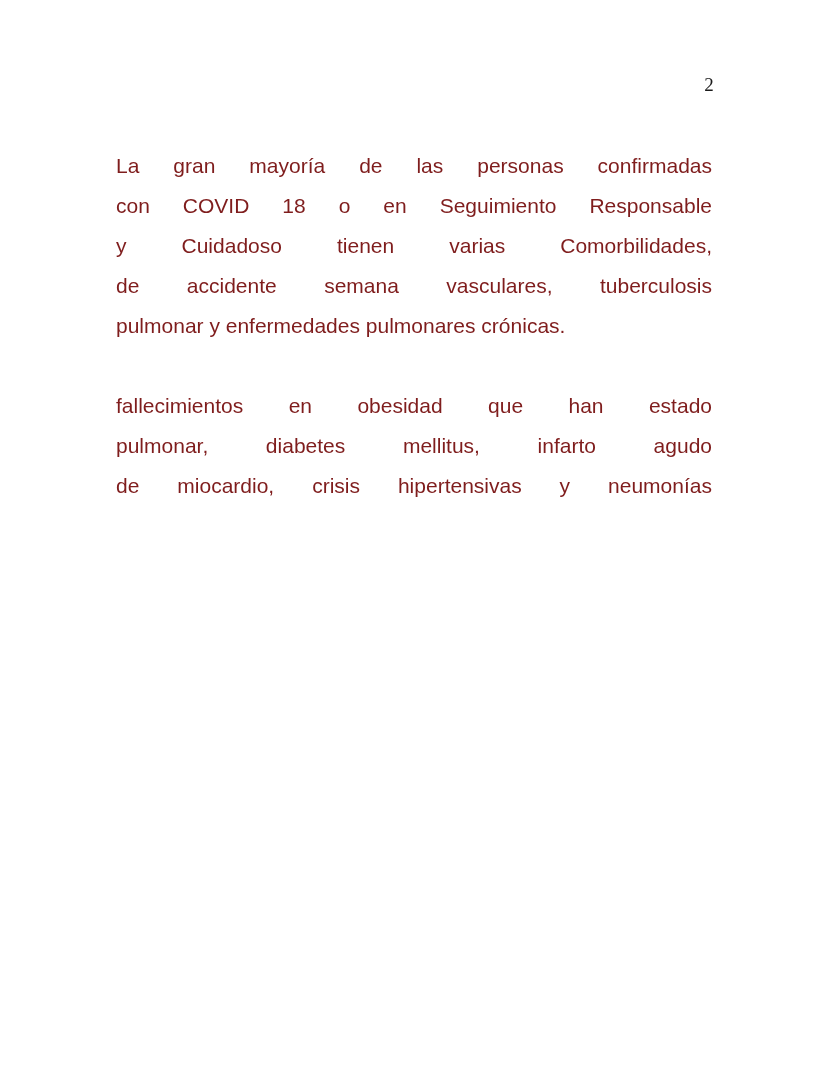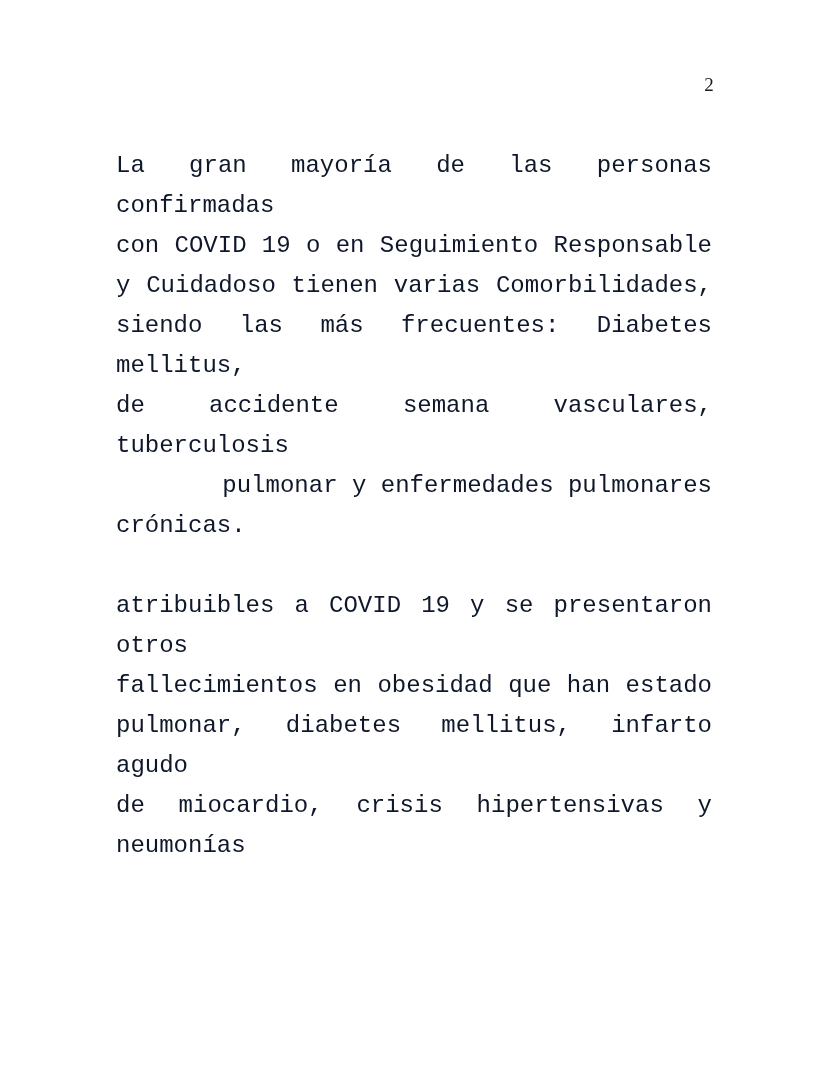--- a/index.html
+++ b/index.html
@@ -29,24 +29,24 @@
     color: #1b1b1b;
     letter-spacing: 0.2px;
   }
   .body-text {
     position: absolute;
     top: 146px;
     left: 116px;
     width: 596px;
   }
   .para {
-    font-family: Liberation Mono, monospace;
-    font-size: 24px;
+    font-family: Liberation Sans, sans-serif;
+    font-size: 21px;
     line-height: 40px;
-    color: #0f172a;
+    color: #7f1d1d;
     text-align: justify;
     text-justify: inter-word;
     margin: 0 0 40px 0;
     letter-spacing: 0px;
     word-spacing: 0px;
     hyphens: none;
     -webkit-hyphens: none;
   }
   .para:last-child {
     margin-bottom: 0;
@@ -66,27 +66,25 @@
 </head>
 <body>
 
 <div class="page">
 
   <div class="page-number">2</div>
 
   <div class="body-text">
       <p class="para">
         <span class="line">La gran mayoría de las personas confirmadas</span>
-        <span class="line">con COVID 19 o en Seguimiento Responsable</span>
+        <span class="line">con COVID 18 o en Seguimiento Responsable</span>
         <span class="line">y Cuidadoso tienen varias Comorbilidades,</span>
-        <span class="line">siendo las más frecuentes: Diabetes mellitus,</span>
         <span class="line">de accidente semana vasculares, tuberculosis</span>
         <span class="line last">pulmonar y enfermedades pulmonares crónicas.</span>
       </p>
       <p class="para">
-        <span class="line">atribuibles a COVID 19 y se presentaron otros</span>
         <span class="line">fallecimientos en obesidad que han estado</span>
         <span class="line">pulmonar, diabetes mellitus, infarto agudo</span>
         <span class="line">de miocardio, crisis hipertensivas y neumonías</span>
       </p>
     </div>
 
 </div>
 
 </body></html>

